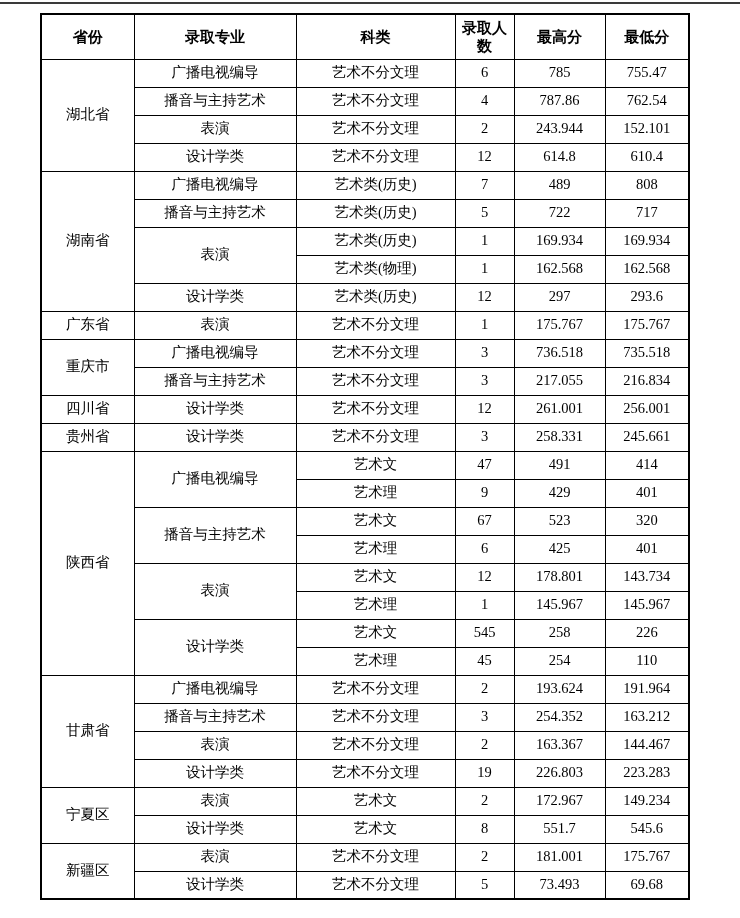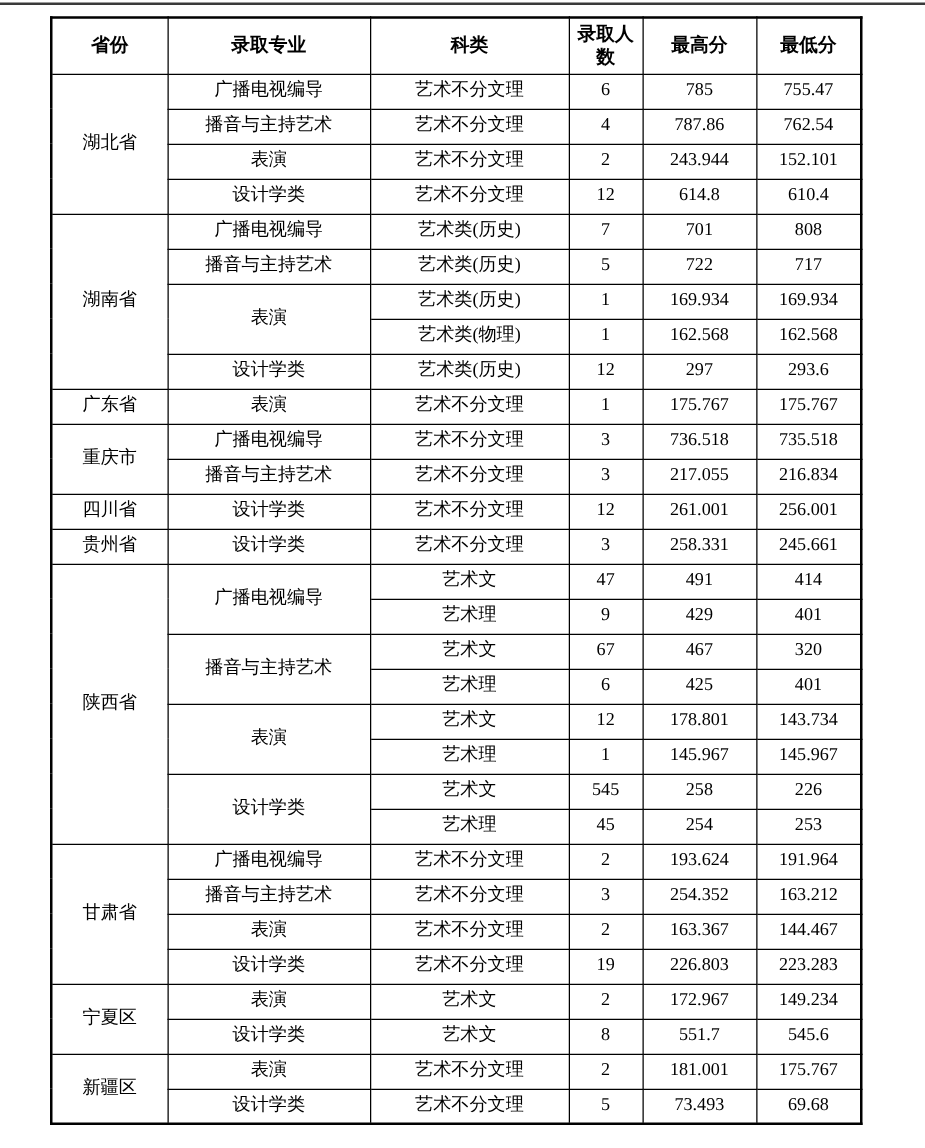--- a/index.html
+++ b/index.html
@@ -105,21 +105,21 @@
         <td>艺术不分文理</td>
         <td>12</td>
         <td>614.8</td>
         <td>610.4</td>
       </tr>
       <tr>
         <td rowspan="5">湖南省</td>
         <td>广播电视编导</td>
         <td>艺术类(历史)</td>
         <td>7</td>
-        <td>701</td>
+        <td>489</td>
         <td>808</td>
       </tr>
       <tr>
         <td>播音与主持艺术</td>
         <td>艺术类(历史)</td>
         <td>5</td>
         <td>722</td>
         <td>717</td>
       </tr>
       <tr>
@@ -192,21 +192,21 @@
       <tr>
         <td>艺术理</td>
         <td>9</td>
         <td>429</td>
         <td>401</td>
       </tr>
       <tr>
         <td rowspan="2">播音与主持艺术</td>
         <td>艺术文</td>
         <td>67</td>
-        <td>467</td>
+        <td>523</td>
         <td>320</td>
       </tr>
       <tr>
         <td>艺术理</td>
         <td>6</td>
         <td>425</td>
         <td>401</td>
       </tr>
       <tr>
         <td rowspan="2">表演</td>
@@ -225,21 +225,21 @@
         <td rowspan="2">设计学类</td>
         <td>艺术文</td>
         <td>545</td>
         <td>258</td>
         <td>226</td>
       </tr>
       <tr>
         <td>艺术理</td>
         <td>45</td>
         <td>254</td>
-        <td>253</td>
+        <td>110</td>
       </tr>
       <tr>
         <td rowspan="4">甘肃省</td>
         <td>广播电视编导</td>
         <td>艺术不分文理</td>
         <td>2</td>
         <td>193.624</td>
         <td>191.964</td>
       </tr>
       <tr>

